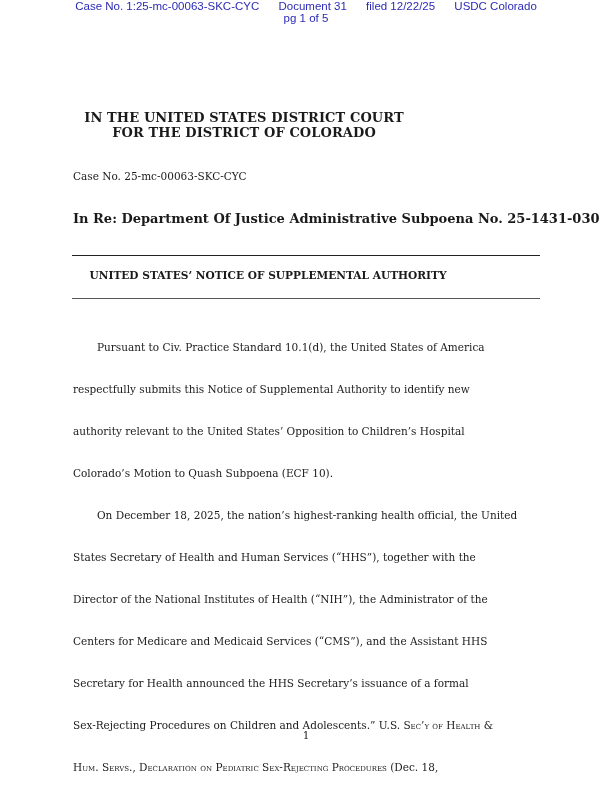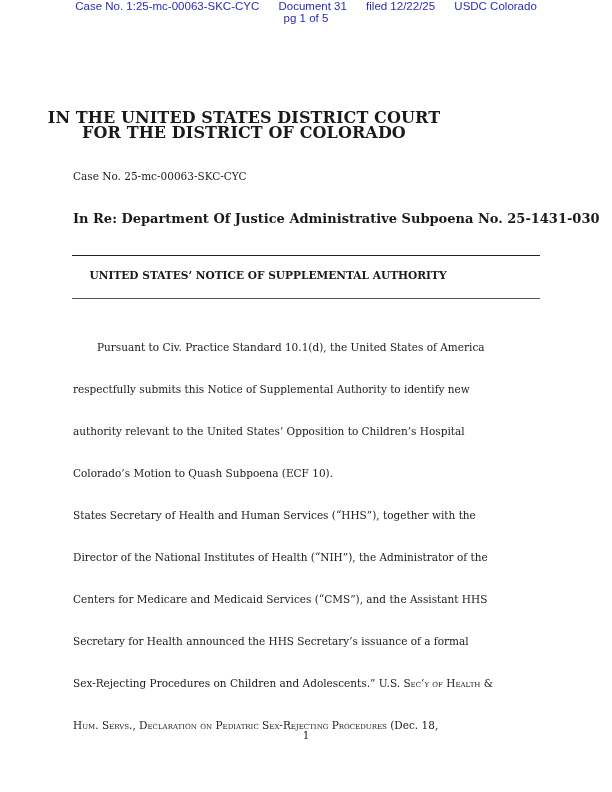--- a/index.html
+++ b/index.html
@@ -27,21 +27,21 @@
       color: #2b2bb5;
     }
     .stamp .line1 span { margin: 0 8px; }
     .court {
       position: absolute;
       top: 110px;
       left: 0;
       width: 488px;
       text-align: center;
       font-weight: bold;
-      font-size: 16px;
+      font-size: 13px;
       line-height: 15px;
       letter-spacing: 0.1px;
     }
     .caseno {
       position: absolute;
       top: 170px;
       left: 73px;
       font-size: 10.5px;
       line-height: 13px;
     }
@@ -123,20 +123,21 @@
 <div class="rule bottom"></div>
 
 <div class="body">
   <div>
     <div class="ln indent">Pursuant to Civ. Practice Standard 10.1(d), the United States of America</div>
     <div class="ln">respectfully submits this Notice of Supplemental Authority to identify new</div>
     <div class="ln">authority relevant to the United States’ Opposition to Children’s Hospital</div>
     <div class="ln">Colorado’s Motion to Quash Subpoena (ECF 10).</div>
   </div>
   <div>
+    <div class="ln indent">On December 18, 2025, the nation’s highest-ranking health official, the United</div>
     <div class="ln">States Secretary of Health and Human Services (“HHS”), together with the</div>
     <div class="ln">Director of the National Institutes of Health (“NIH”), the Administrator of the</div>
     <div class="ln">Centers for Medicare and Medicaid Services (“CMS”), and the Assistant HHS</div>
     <div class="ln">Secretary for Health announced the HHS Secretary’s issuance of a formal</div>
     <div class="ln">
       <span>Sex-Rejecting Procedures on Children and Adolescents.” U.S. </span><span class="sc">Sec’y of Health &amp;</span>
     </div>
     <div class="ln">
       <span class="sc">Hum. Servs., Declaration on Pediatric Sex-Rejecting Procedures</span><span> (Dec. 18,</span>
     </div>

